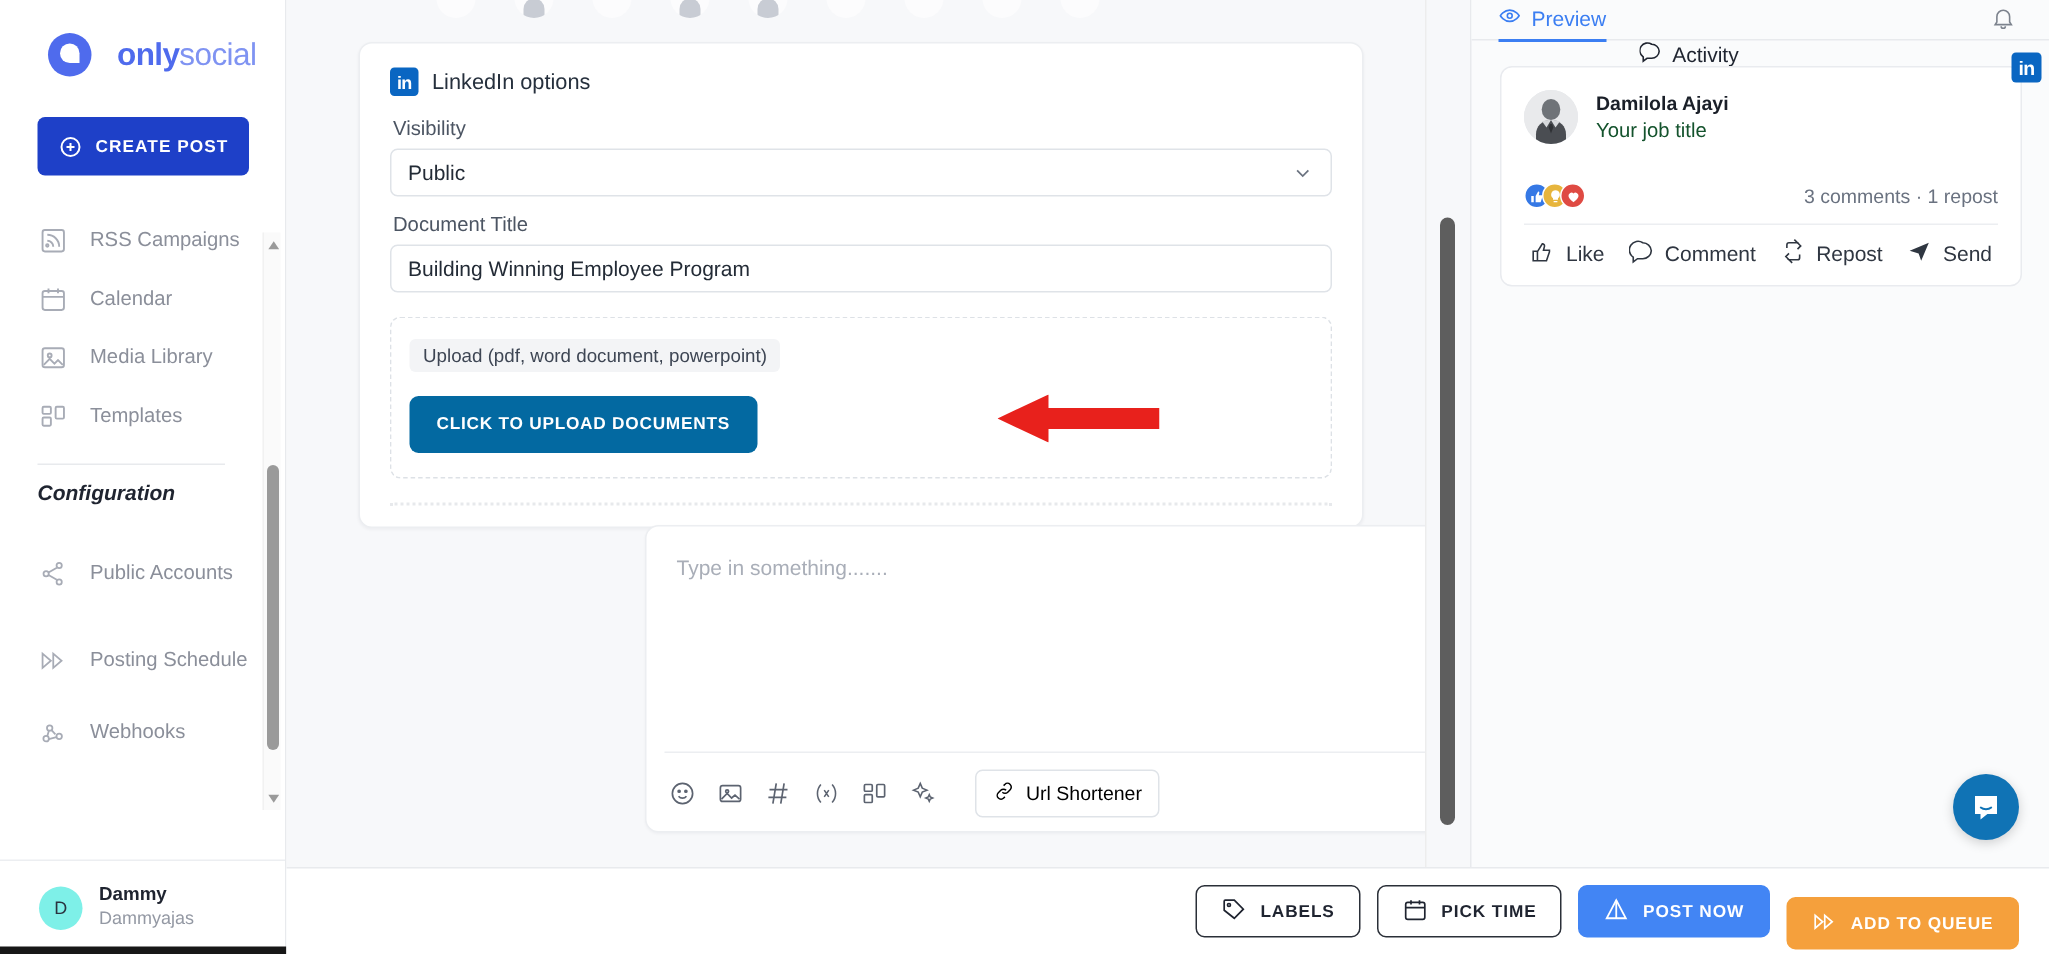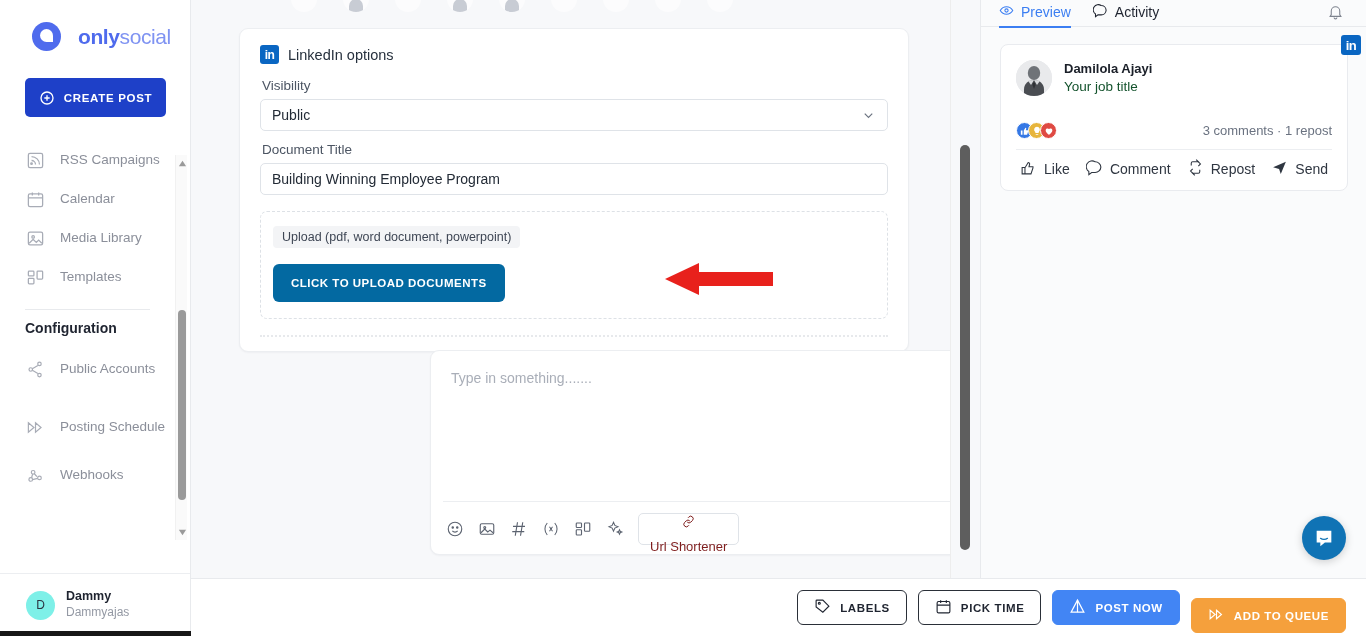--- a/index.html
+++ b/index.html
@@ -42,21 +42,21 @@
 
   .nav { margin-top: 24px; padding-left: 25px; flex: 1; }
   .nav-item {
     display: flex; align-items: center; gap: 15px;
     height: 39px; color: #8b8f9a; font-size: 13.5px; cursor: pointer;
   }
   .nav-item.tall { height: 58px; align-items: center; }
   .nav-item .label { line-height: 1.35; }
   .nav-ico { width: 20px; height: 20px; flex: 0 0 20px; color: #a8acb6; display:flex; align-items:center; justify-content:center; }
   .nav-divider { width: 125px; height: 1px; background: #e8eaed; margin: 12px 0 10px 0; }
-  .nav-section { font-size: 14px; font-weight: 700; color: #1f2430; margin: 8px 0 4px 0; }
+  .nav-section { font-size: 14px; font-weight: 700; color: #1f2430; margin: 8px 0 17px 0; font-style: italic; }
 
   .user-row {
     height: 63px; border-top: 1px solid #eceef1;
     display: flex; align-items: center; gap: 11px; padding-left: 26px;
   }
   .avatar-circle {
     width: 29px; height: 29px; flex: 0 0 29px; border-radius: 50%;
     background: #7ef0e8; color: #2b3340; font-size: 12px;
     display: flex; align-items: center; justify-content: center;
   }
@@ -146,23 +146,23 @@
   .composer-text {
     padding: 19px 20px 0 20px; font-size: 14px; color: #a9aeb8;
     height: 150px; cursor: text;
   }
   .composer-bar {
     border-top: 1px solid #eceef1; height: 54px; margin: 0 12px;
     display: flex; align-items: center; gap: 13px; padding: 0 2px;
   }
   .tool-ico { width: 19px; height: 19px; color: #5c6370; display:flex; align-items:center; justify-content:center; cursor:pointer; }
   .url-short {
-    margin-left: 1px; height: 32px; padding: 0 11px; border: 1px solid #dfe3e8;
+    margin-left: 13px; height: 32px; padding: 0 11px; border: 1px solid #dfe3e8;
     border-radius: 5px; background: #fff; display: flex; align-items: center;
-    gap: 7px; font-size: 13px; color: #7f1d1d; cursor: pointer; flex-direction: column;
+    gap: 7px; font-size: 13px; color: #000000; cursor: pointer;
   }
 
   
   .c-scroll {
     position: absolute; right: 0; top: 0; width: 30px; height: 636px;
     background: #f7f8fa; border-left: 1px solid #ededed;
   }
   .c-thumb {
     position: absolute; left: 9px; top: 145px; width: 10px; height: 405px;
     background: #5e5e5e; border-radius: 6px;
@@ -174,21 +174,21 @@
     width: 386px; flex: 0 0 386px; height: 636px; background: #fafbfc;
     border-left: 1px solid #e8eaed; position: relative;
   }
   .tabs {
     height: 27px; display: flex; align-items: flex-start; gap: 22px;
     padding: 3px 0 0 18px; border-bottom: 1px solid #e8eaed; background: #fafbfc;
   }
   .tab { display: flex; align-items: center; gap: 7px; font-size: 14px;
          padding-bottom: 5px; cursor: pointer; }
   .tab.active { color: #3b7ef2; border-bottom: 2px solid #3b7ef2; font-weight: 400; }
-  .tab.idle { color: #1f2430; }
+  .tab.idle { color: #1f2430; margin-top: 24px; }
   .bell { position: absolute; right: 22px; top: 4px; color: #7d838e; cursor: pointer; }
 
   .preview-card {
     position: absolute; left: 19px; top: 44px; width: 348px;
     background: #fff; border: 1px solid #e9ebef; border-radius: 8px;
     padding: 15px 15px 11px 15px;
   }
   .li-corner {
     position: absolute; right: -14px; top: -10px; width: 20px; height: 20px;
     border-radius: 3px; background: #0a66c2; color: #fff; font-size: 13px;

